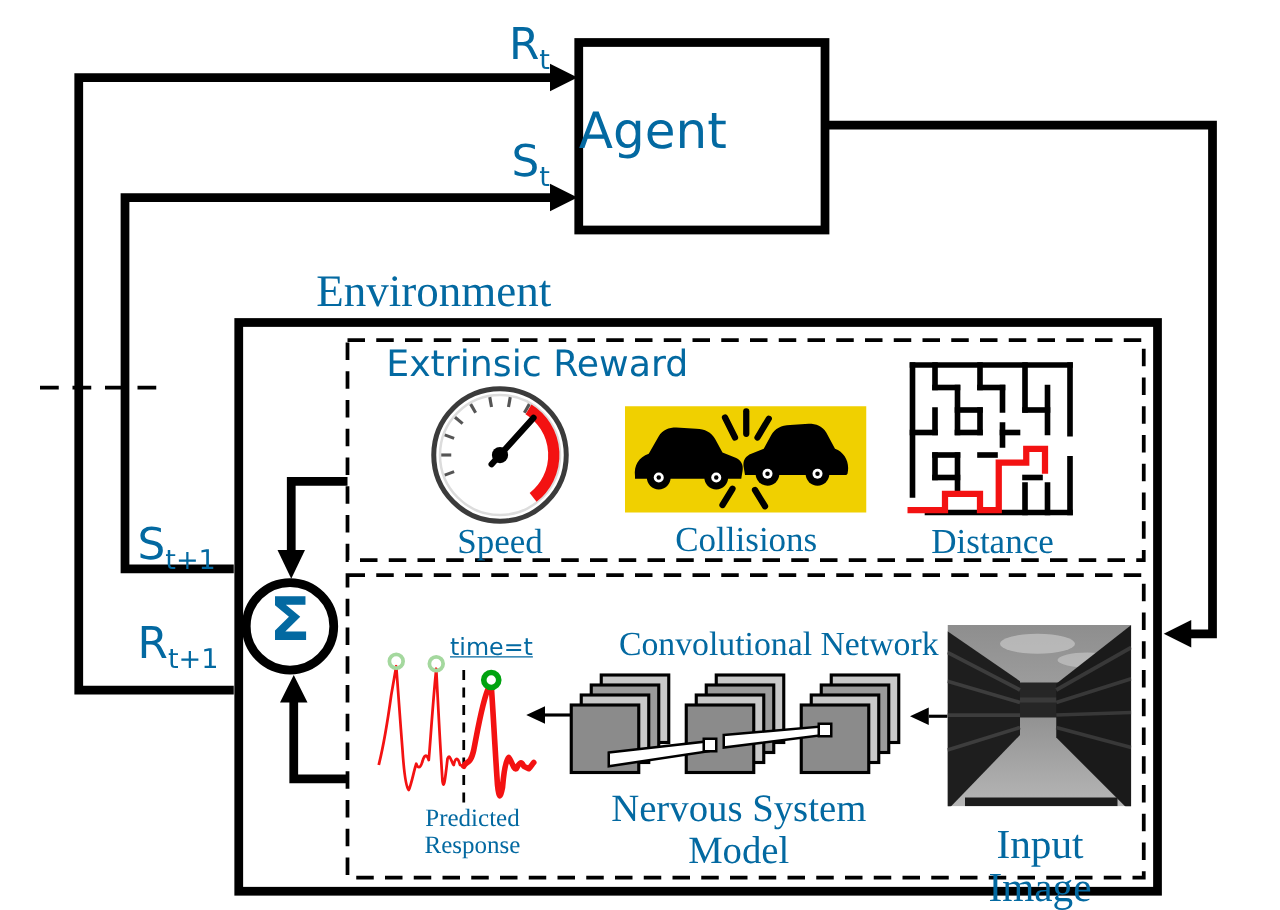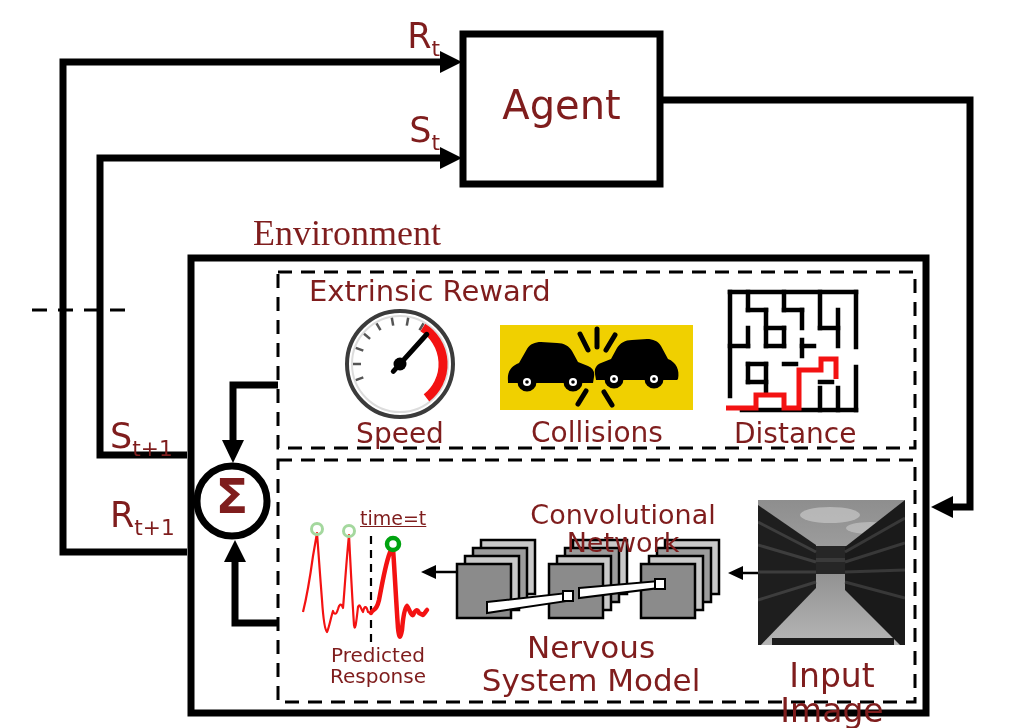--- a/index.html
+++ b/index.html
@@ -1,20 +1,20 @@
 <!DOCTYPE html>
 <html><head>
 <meta charset="utf-8">
 <style>
   html,body{margin:0;padding:0;background:#fff;}
   #canvas{position:relative;width:1024px;height:728px;background:#ffffff;overflow:hidden;
-          font-family:"DejaVu Sans","Liberation Sans",sans-serif;color:#7f1d1d;}
+          font-family:"DejaVu Sans","Liberation Sans",sans-serif;color:#0369a1;}
   #diagram-svg{position:absolute;left:0;top:0;}
   .lbl{position:absolute;white-space:pre;line-height:1.05;}
-  .ctr{text-align:center;white-space:normal;}
+  .ctr{text-align:center;white-space:normal;font-family:Liberation Serif, serif;}
   .sig{font-size:35px;}
   .sig sub{font-size:0.62em;}
   .agent-lbl{font-size:40px;}
   .env-lbl{font-size:36px;font-family:Liberation Serif, serif;}
   .sec-lbl{font-size:29px;}
   .item-lbl{font-size:28px;}
   .small-lbl{font-size:19px;}
   .net-title{font-size:27px;}
   .net-name{font-size:31px;}
   .img-lbl{font-size:33px;margin-top:12px;}
@@ -233,21 +233,21 @@
 </svg>
 
 <div class="lbl sig" style="left:385px;top:18px;width:55px;text-align:right;"><span>R</span><sub>t</sub></div>
 
 <div class="lbl sig" style="left:385px;top:112px;width:55px;text-align:right;"><span>S</span><sub>t</sub></div>
 
 <div class="lbl sig" style="left:110px;top:402px;margin-top:16px;"><span>S</span><sub>t+1</sub></div>
 
 <div class="lbl sig" style="left:110px;top:497px;"><span>R</span><sub>t+1</sub></div>
 
-<div class="lbl agent-lbl" style="left:463px;top:84px;width:197px;text-align:center;">Agent</div>
+<div class="lbl agent-lbl" style="left:463px;top:84px;width:197px;text-align:left;">Agent</div>
 
 <div class="lbl env-lbl" style="left:253px;top:215px;">Environment</div>
 
 <div class="lbl sum-lbl" style="left:212px;top:471px;width:40px;text-align:center;">Σ</div>
 
 <div class="lbl sec-lbl" style="left:309px;top:276px;">Extrinsic Reward</div>
 
 <div class="lbl item-lbl ctr" style="left:340px;top:419px;width:120px;">Speed</div>
 
 <div class="lbl item-lbl ctr" style="left:527px;top:418px;width:140px;">Collisions</div>

